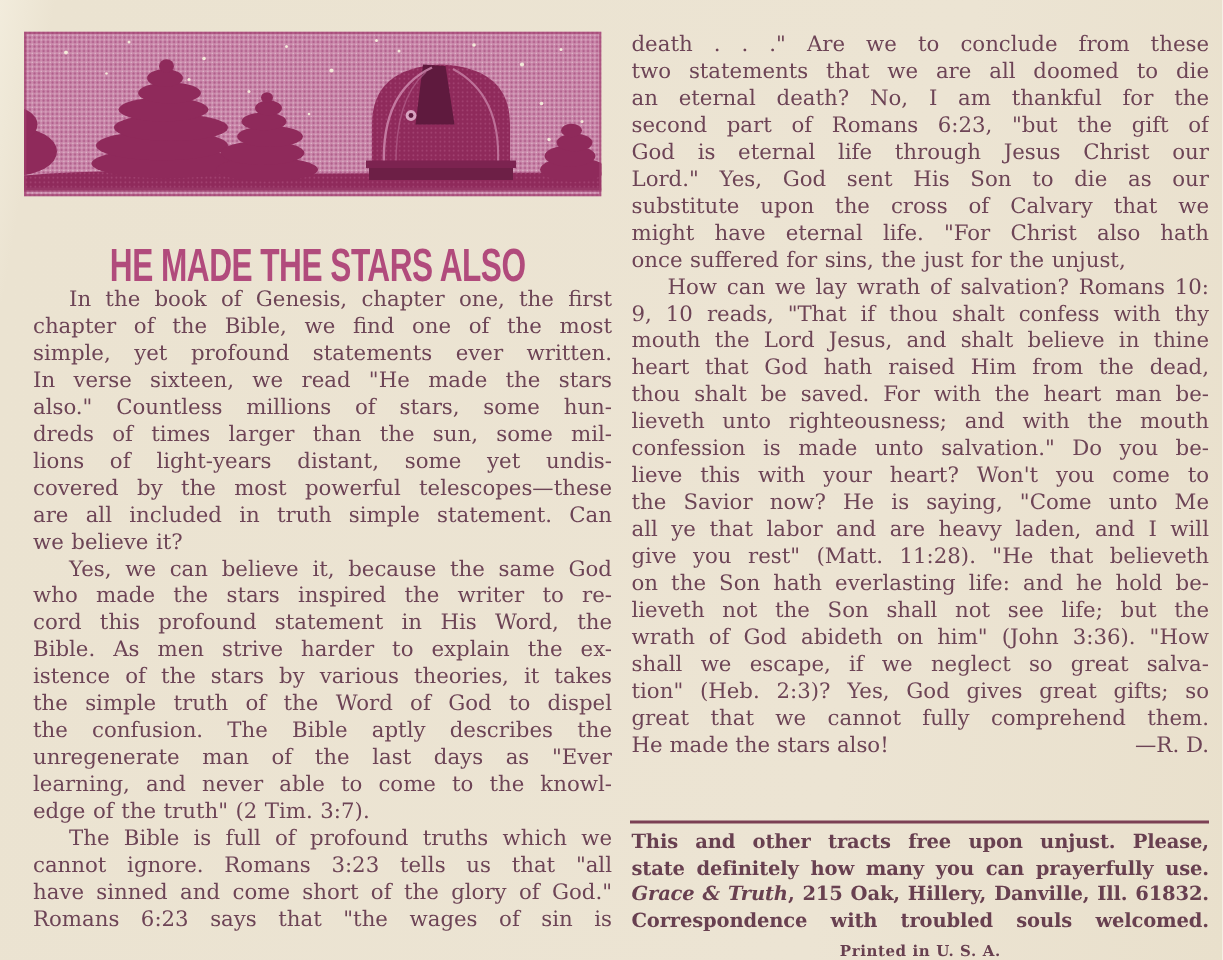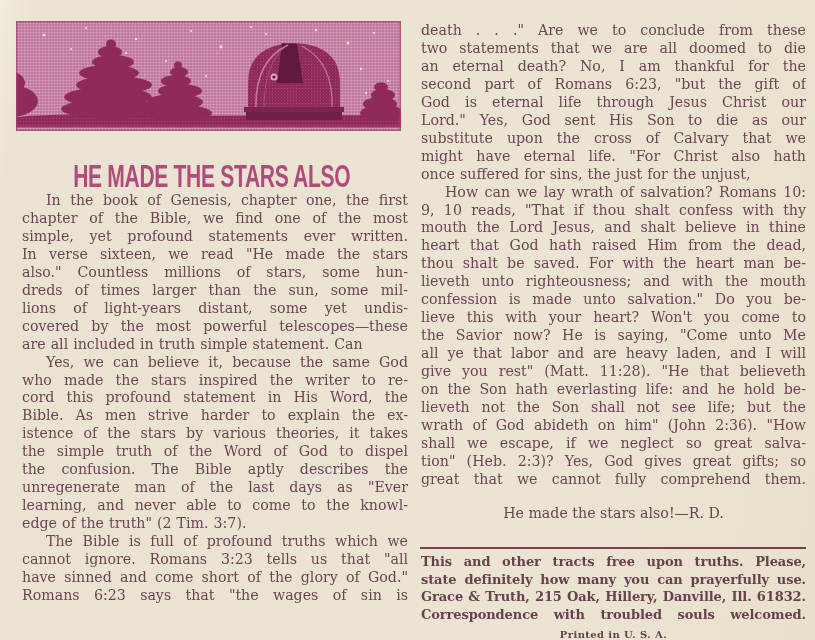--- a/index.html
+++ b/index.html
@@ -21,29 +21,29 @@
   }
   .title > span { display:inline-block; transform:scaleX(0.68); transform-origin:50% 50%; letter-spacing:-0.5px; }
   .col { position:absolute; font-size:14.2px; line-height:17.95px; }
   .col-left  { left:22px;  top:192px; width:386px; }
   .col-right { left:421px; top:22px;  width:385px; }
   .para { margin:0; }
   .tline { text-align:justify; text-align-last:justify; word-spacing:0.5px; overflow:hidden; white-space:nowrap; }
   .tline { white-space:normal; }
   .para.endpara .tline:last-child { text-align-last:left; }
   .para.indent .tline:first-child { text-indent:24px; }
-  .closing-line { display:flex; justify-content:center;margin-top:16px; }
+  .closing-line { display:flex; justify-content:space-between; }
   .footer-rule { position:absolute; left:420px; top:547px; width:386px; height:2px; background:#7b4054; }
   .footer {
     position:absolute; left:421px; top:553px; width:385px;
     font-size:13px; font-weight:bold; line-height:17.6px;
     letter-spacing:-0.1px; color:#684050;
   }
   .footer .ft-line { text-align:justify; text-align-last:justify; }
-  .footer .it { }
+  .footer .it { font-style:italic; }
   .printed { text-align:center; font-size:10px; font-weight:bold; letter-spacing:0.4px; margin-top:3px; text-align-last:center; }
 </style>
 </head>
 <body>
 
 <svg class="illus" viewBox="0 0 385 110" preserveAspectRatio="none" role="img" aria-label="Pine trees and an observatory dome under a starry night sky">
   <defs>
     <pattern id="ht-sky" width="3" height="3" patternUnits="userSpaceOnUse">
       <rect width="3" height="3" fill="#cb8aac"></rect>
       <circle cx="1" cy="1" r="0.78" fill="#b05e8b"></circle>
@@ -126,20 +126,21 @@
   <div class="para indent endpara">
       <div class="tline">In the book of Genesis, chapter one, the first</div>
       <div class="tline">chapter of the Bible, we find one of the most</div>
       <div class="tline">simple, yet profound statements ever written.</div>
       <div class="tline">In verse sixteen, we read "He made the stars</div>
       <div class="tline">also." Countless millions of stars, some hun-</div>
       <div class="tline">dreds of times larger than the sun, some mil-</div>
       <div class="tline">lions of light-years distant, some yet undis-</div>
       <div class="tline">covered by the most powerful telescopes—these</div>
       <div class="tline">are all included in truth simple statement. Can</div>
+      <div class="tline">we believe it?</div>
     </div>
   <div class="para indent endpara">
       <div class="tline">Yes, we can believe it, because the same God</div>
       <div class="tline">who made the stars inspired the writer to re-</div>
       <div class="tline">cord this profound statement in His Word, the</div>
       <div class="tline">Bible. As men strive harder to explain the ex-</div>
       <div class="tline">istence of the stars by various theories, it takes</div>
       <div class="tline">the simple truth of the Word of God to dispel</div>
       <div class="tline">the confusion. The Bible aptly describes the</div>
       <div class="tline">unregenerate man of the last days as "Ever</div>
@@ -173,31 +174,31 @@
       <div class="tline">heart that God hath raised Him from the dead,</div>
       <div class="tline">thou shalt be saved. For with the heart man be-</div>
       <div class="tline">lieveth unto righteousness; and with the mouth</div>
       <div class="tline">confession is made unto salvation." Do you be-</div>
       <div class="tline">lieve this with your heart? Won't you come to</div>
       <div class="tline">the Savior now? He is saying, "Come unto Me</div>
       <div class="tline">all ye that labor and are heavy laden, and I will</div>
       <div class="tline">give you rest" (Matt. 11:28). "He that believeth</div>
       <div class="tline">on the Son hath everlasting life: and he hold be-</div>
       <div class="tline">lieveth not the Son shall not see life; but the</div>
-      <div class="tline">wrath of God abideth on him" (John 2:36). "How</div>
+      <div class="tline">wrath of God abideth on him" (John 3:36). "How</div>
       <div class="tline">shall we escape, if we neglect so great salva-</div>
       <div class="tline">tion" (Heb. 2:3)? Yes, God gives great gifts; so</div>
       <div class="tline">great that we cannot fully comprehend them.</div>
     </div>
   <div class="closing-line">
     <span>He made the stars also!</span>
     <span>—R. D.</span>
   </div>
 </div>
 
 <div class="footer-rule"></div>
 <div class="footer">
-  <div class="ft-line">This and other tracts free upon truths. Please,</div>
+  <div class="ft-line">This and other tracts free upon unjust. Please,</div>
   <div class="ft-line">state definitely how many you can prayerfully use.</div>
   <div class="ft-line"><span class="it">Grace &amp; Truth</span><span>, 215 Oak, Hillery, Danville, Ill. 61832.</span></div>
   <div class="ft-line">Correspondence with troubled souls welcomed.</div>
   <div class="printed">Printed in U. S. A.</div>
 </div>
 
 </body></html>

